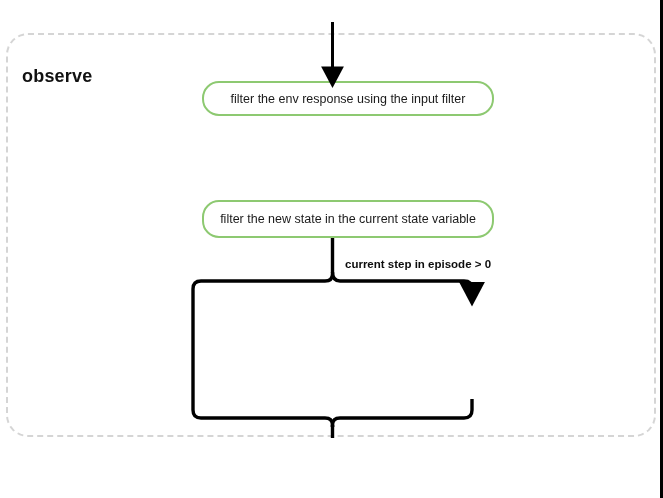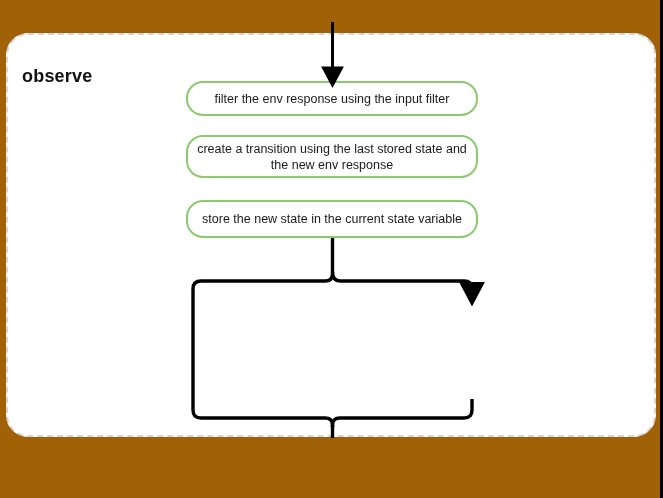--- a/index.html
+++ b/index.html
@@ -11,21 +11,21 @@
     width: 663px;
     height: 498px;
     overflow: hidden;
     font-family: "Liberation Sans", sans-serif;
   }
 
   #stage {
     position: relative;
     width: 660px;
     height: 498px;
-    background: #a16207;
+    background: #ffffff;
   }
 
   
   .panel {
     position: absolute;
     left: 6px;
     top: 33px;
     width: 650px;
     height: 404px;
     background: #ffffff;
@@ -53,20 +53,21 @@
     border: 2.5px solid #8DC971;
     border-radius: 17px;
     display: flex;
     align-items: center;
     justify-content: center;
     text-align: center;
     color: #1a1a1a;
     font-size: 12.5px;
     line-height: 1.28;
     padding: 2px 8px;
+    margin-left: 16px;
   }
 
   
   #wires {
     position: absolute;
     left: 0;
     top: 0;
     width: 663px;
     height: 498px;
     pointer-events: none;
@@ -86,30 +87,28 @@
 <div id="stage">
 
   <div class="panel"></div>
 
   <div class="panel-title">observe</div>
 
   <div class="node" style="left:186px; top:81px; width:292px; height:35px;">
     <span>filter the env response using the input filter</span>
   </div>
 
-  <div class="node" style="left:186px; top:135px; width:292px; height:43px;">
-    <span>create a transition using the last stored state and the new env response</span>
-  </div>
 
   <div class="node" style="left:186px; top:200px; width:292px; height:38px;">
-    <span>store the new state in the current state variable</span>
+    <span>filter the new state in the current state variable</span>
   </div>
 
 
 
+  <div class="cond-label" style="left:345px; top:258px;">current step in episode &gt; 0</div>
 
   <svg id="wires" viewBox="0 0 663 498" xmlns="http://www.w3.org/2000/svg">
     <defs>
       <marker id="arrowhead" markerWidth="9" markerHeight="9" refX="3.2" refY="4.2" orient="auto" markerUnits="strokeWidth">
         <path d="M0,0.4 L7.2,4.2 L0,8 z" fill="#000000"></path>
       </marker>
     </defs>
 
     <line x1="332.5" y1="22" x2="332.5" y2="76" stroke="#000000" stroke-width="3" marker-end="url(#arrowhead)"></line>
 

